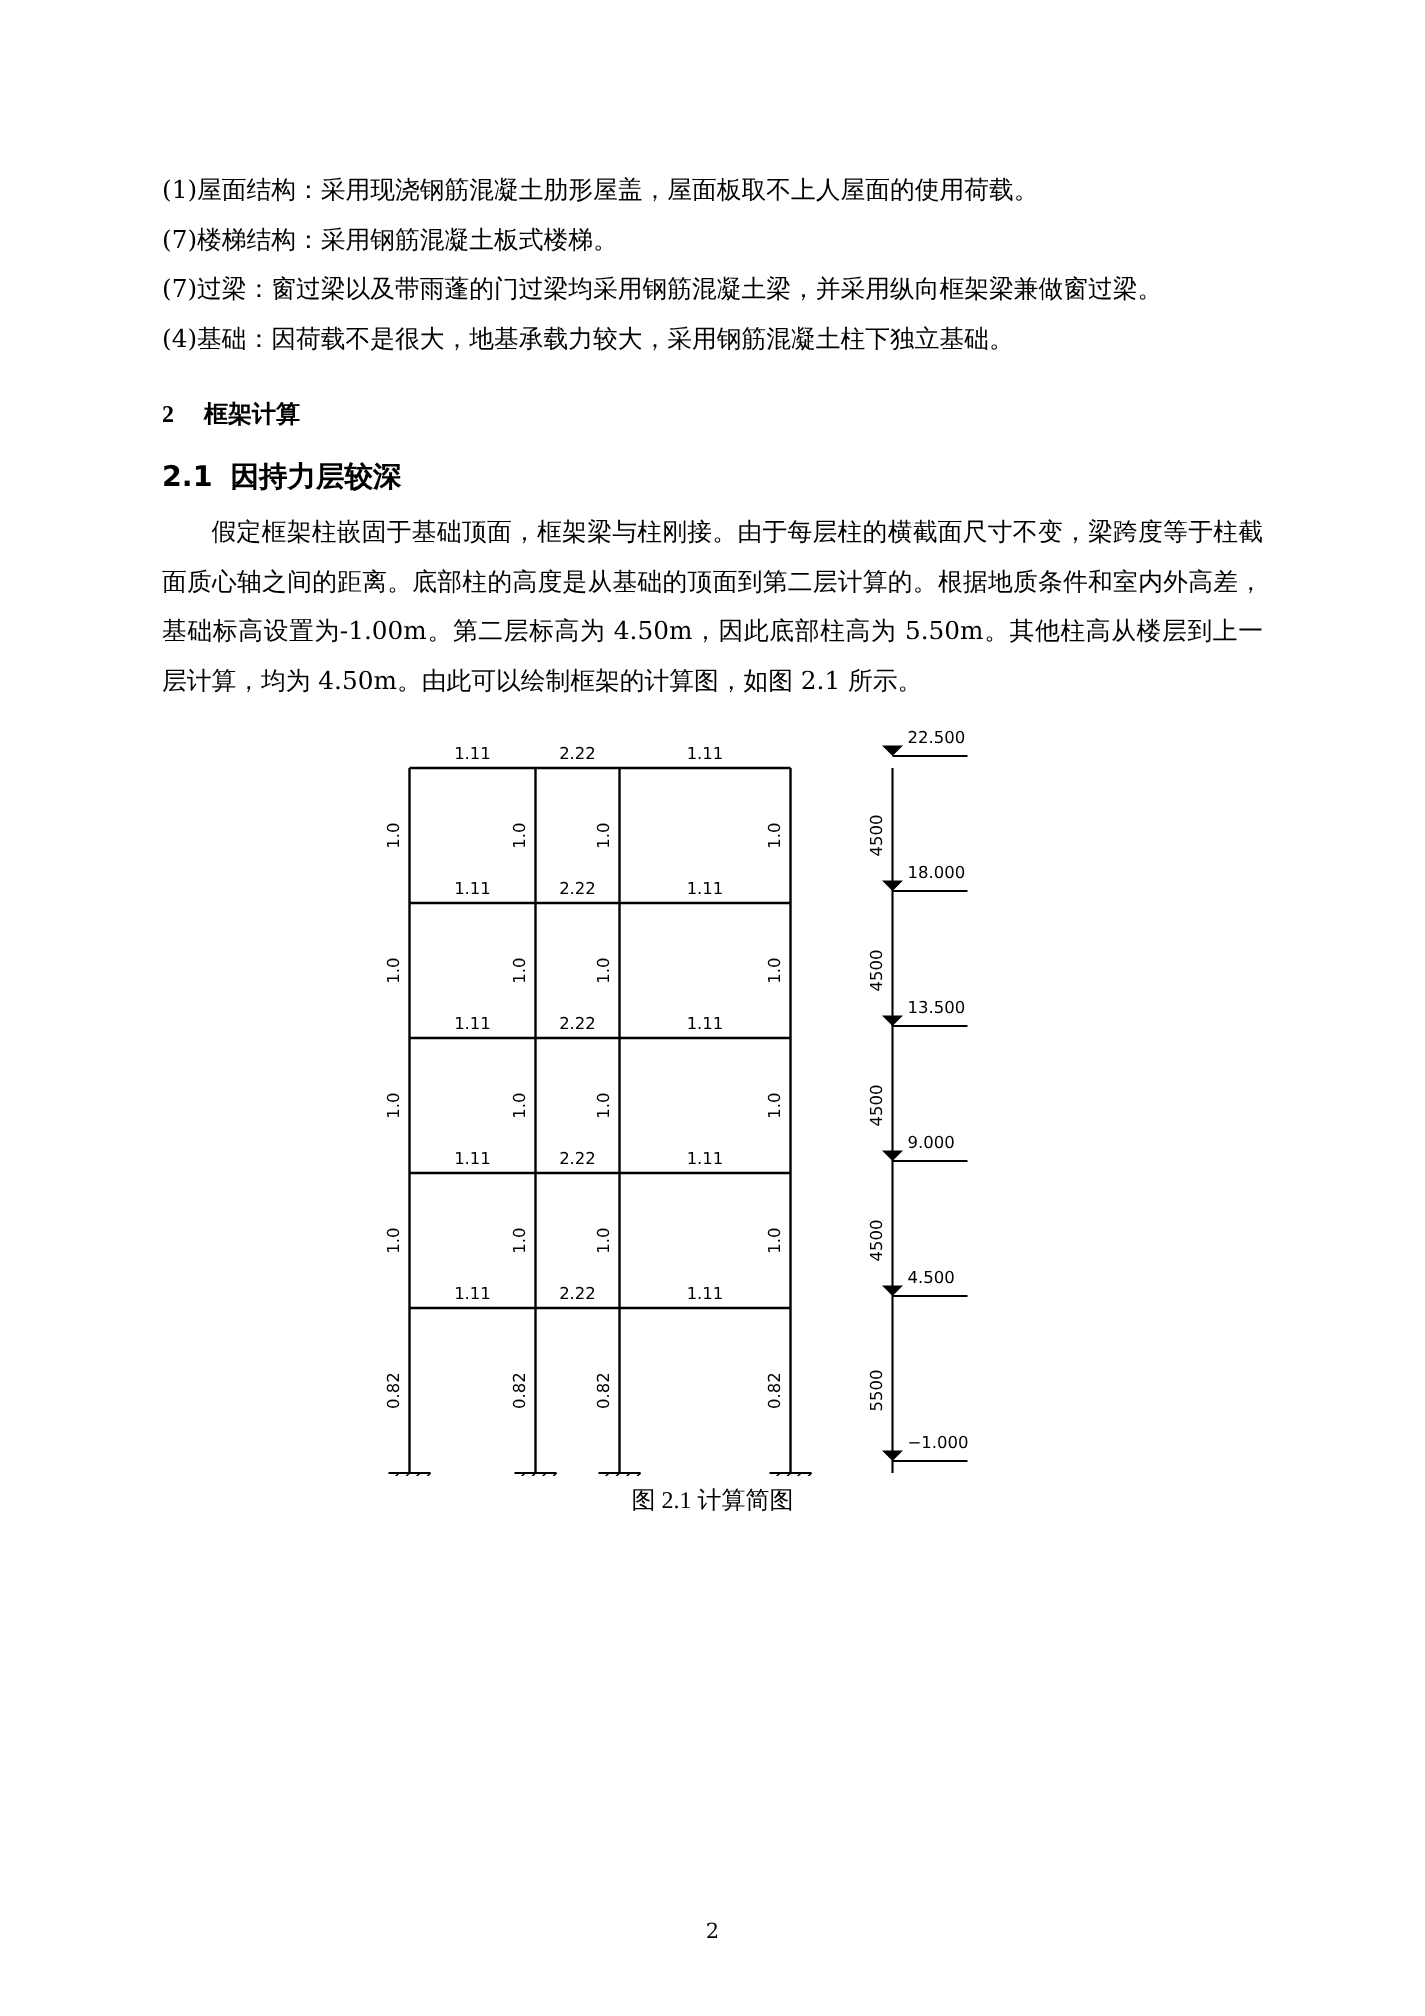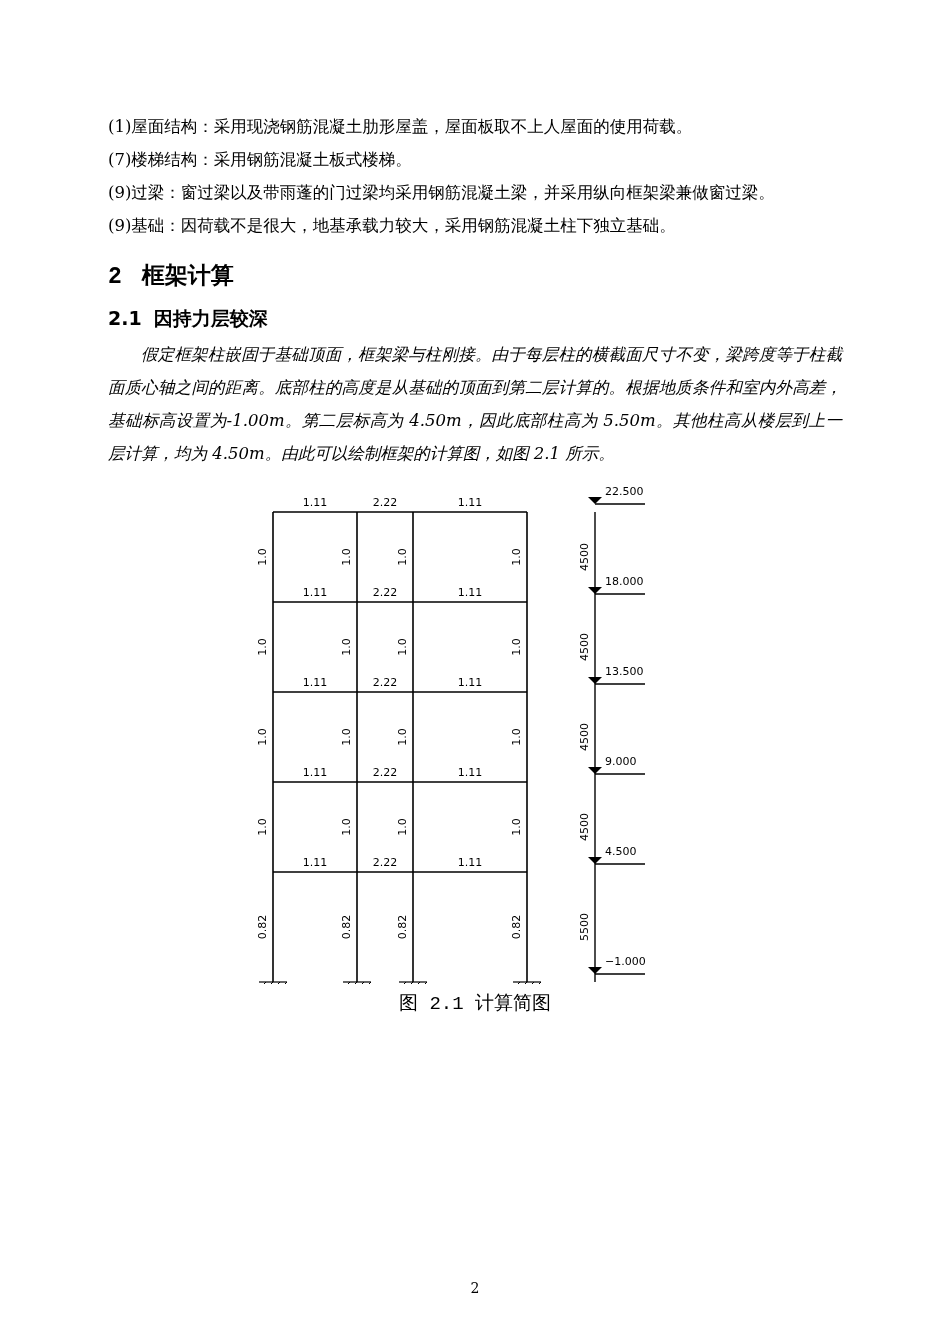--- a/index.html
+++ b/index.html
@@ -24,25 +24,24 @@
   }
   .para {
     font-family: "DejaVu Serif", "Liberation Serif", serif;
     font-size: 16.5px;
     line-height: 33px;
     text-align: justify;
     margin: 0;
   }
   .indent2 {
     text-indent: 33px;
-    font-style: italic;
   }
   .heading1 {
-    font-family: Liberation Mono, monospace;
-    font-size: 23px;
+    font-family: Liberation Serif, serif;
+    font-size: 16px;
     font-weight: bold;
     margin: 18px 0 6px 0;
     line-height: 34px;
   }
   .heading1 .num { margin-right: 20px; }
   .heading2 {
     font-family: "DejaVu Sans", "Liberation Sans", sans-serif;
     font-size: 19px;
     font-weight: bold;
     margin: 8px 0 4px 0;
@@ -50,22 +49,22 @@
   }
   .heading2 .num { margin-right: 12px; margin-top: 34px; }
   .figure-wrap {
     margin-top: 14px;
     width: 100%;
     display: flex;
     justify-content: center;
   }
   .figure-caption {
     text-align: center;
-    font-family: Liberation Mono, monospace;
-    font-size: 19px;
+    font-family: Liberation Serif, serif;
+    font-size: 16px;
     margin-top: 6px;
   }
   .page-number {
     position: absolute;
     bottom: 48px;
     left: 0;
     width: 950px;
     text-align: center;
     font-family: "DejaVu Serif", "Liberation Serif", serif;
     font-size: 14px;
@@ -75,22 +74,22 @@
     fill: #000;
   }
 </style>
 </head>
 <body>
 
 <div class="page">
 
   <p class="para">(1)屋面结构：采用现浇钢筋混凝土肋形屋盖，屋面板取不上人屋面的使用荷载。</p>
   <p class="para">(7)楼梯结构：采用钢筋混凝土板式楼梯。</p>
-  <p class="para">(9)过梁：窗过梁以及带雨蓬的门过梁均采用钢筋混凝土梁，并采用纵向框架梁兼做窗过梁。</p>
-  <p class="para">(9)基础：因荷载不是很大，地基承载力较大，采用钢筋混凝土柱下独立基础。</p>
+  <p class="para">(7)过梁：窗过梁以及带雨蓬的门过梁均采用钢筋混凝土梁，并采用纵向框架梁兼做窗过梁。</p>
+  <p class="para">(4)基础：因荷载不是很大，地基承载力较大，采用钢筋混凝土柱下独立基础。</p>
 
   <h1 class="heading1">
     <span class="num">2</span><span>框架计算</span>
   </h1>
 
   <h2 class="heading2">
     <span class="num">2.1</span><span>因持力层较深</span>
   </h2>
 
   <p class="para indent2">假定框架柱嵌固于基础顶面，框架梁与柱刚接。由于每层柱的横截面尺寸不变，梁跨度等于柱截面质心轴之间的距离。底部柱的高度是从基础的顶面到第二层计算的。根据地质条件和室内外高差，基础标高设置为-1.00m。第二层标高为 4.50m，因此底部柱高为 5.50m。其他柱高从楼层到上一层计算，均为 4.50m。由此可以绘制框架的计算图，如图 2.1 所示。</p>

